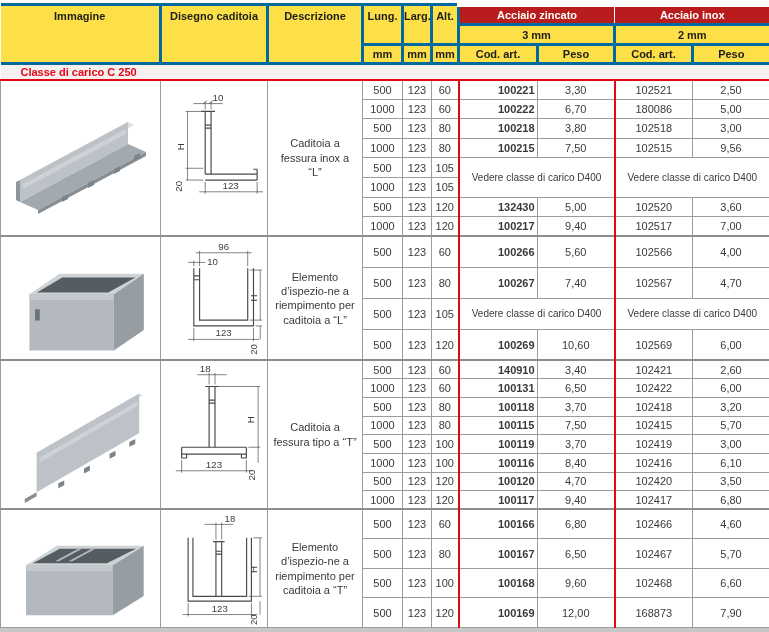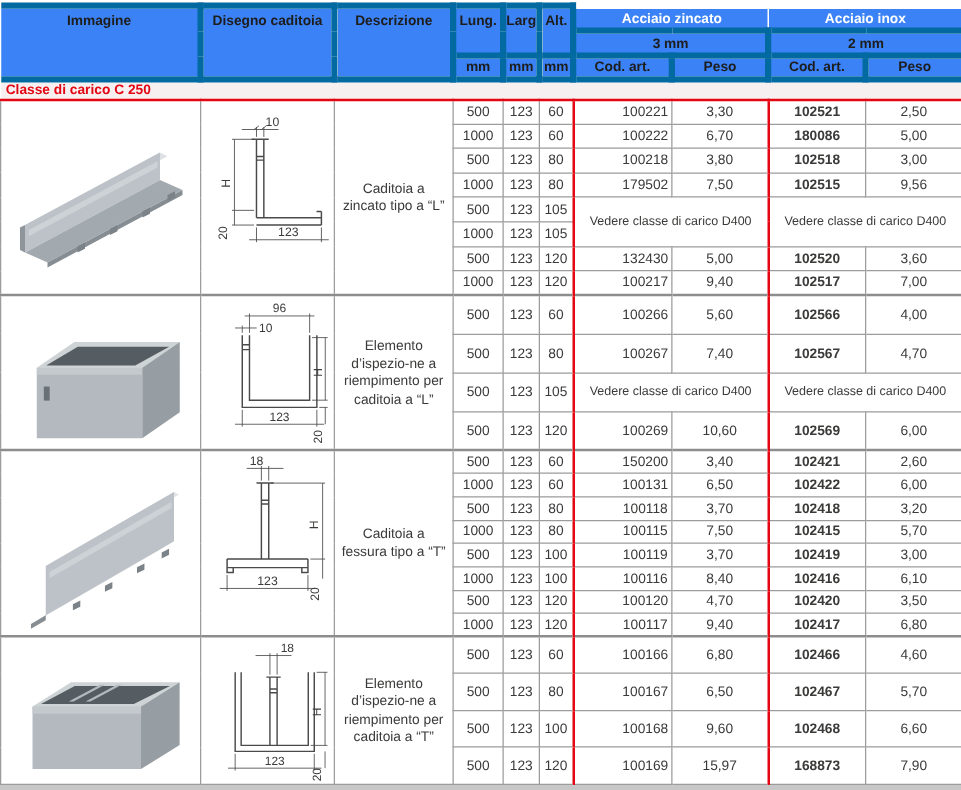--- a/index.html
+++ b/index.html
@@ -4,40 +4,40 @@
 <style>
   html,body { margin:0; padding:0; background:#fff; }
   .page {
     width:769px; height:632px; overflow:hidden; position:relative;
     background:#fff; font-family:"Liberation Sans", sans-serif;
   }
   table { border-collapse:collapse; table-layout:fixed; width:769px; margin-top:2px; }
   th, td { padding:0; font-size:11px; color:#1d1d1b; overflow:hidden; }
 
   
-  thead th { background:#3b82f6; border:5px solid #0369a1; font-weight:bold; text-align:center; }
+  thead th { background:#fde047; border:3px solid #0369a1; font-weight:bold; text-align:center; }
   thead th.top-col { vertical-align:top; padding-top:4px; }
   thead th.no-left { border-left:0; }
-  th.red-head { background:#3b82f6; color:#fff; border:0; border-top:5px solid #fff; border-left:1px solid #fff; font-size:11px; }
+  th.red-head { background:#b91c1c; color:#fff; border:0; border-top:5px solid #fff; border-left:1px solid #fff; font-size:11px; }
   .red-left { border-left:2px solid #e30613 !important;margin-left:36px; }
   .red-right { border-right:2px solid #e30613 !important;text-align:center; }
   tr.hr1 { height:20px; } tr.hr2 { height:20px; } tr.hr3 { height:19px; }
 
   
   tr.banner-row { height:16px; }
   tr.banner-row td {
     background:#f7f0f0; color:#e30613; font-weight:bold; text-align:left;
-    padding-left:4px; border-top:2px solid #e30613; border-bottom:2px solid #e30613;
+    padding-left:20px; border-top:2px solid #e30613; border-bottom:2px solid #e30613;
     font-size:11px;
   }
 
   
   tbody.data td { border:1px solid #9c9c9c; text-align:center; background:#fff; color:#3a3a39; }
-  td.codz { background:#cacaca; font-weight:normal; color:#1d1d1b; border-left:2px solid #e30613 !important;padding-left:36px; }
-  td.codi { background:#e4e4e4; font-weight:bold; color:#1d1d1b; border-left:2px solid #e30613 !important; }
+  td.codz { background:#cacaca; font-weight:bold; color:#1d1d1b; border-left:2px solid #e30613 !important;padding-left:36px; }
+  td.codi { background:#e4e4e4; font-weight:normal; color:#1d1d1b; border-left:2px solid #e30613 !important; }
   td.note-cell { font-size:10px; border-left:2px solid #e30613 !important; }
   td.image-cell { border-left:0; vertical-align:middle; text-align:center; }
   td.drawing-cell { vertical-align:middle; text-align:center; }
   td.desc-cell { text-align:left; padding:0 5px; line-height:1.3; color:#3a3a39; }
   tr.group-start td { border-top:2px solid #8d8d8d; }
   tr.rg0 { height:19.6px; } tr.rg1 { height:31px; } tr.rg2 { height:18.6px; } tr.rg3 { height:29.5px; }
 
   .bottom-strip { height:5px; background:#c7c7c7; }
 
   
@@ -119,21 +119,21 @@
     <path class="dim" d="M42,20 L46,17 M48,20 L52,17"></path>
     <text x="57" y="17" text-anchor="middle">10</text>
     <path class="dim" d="M42,28 L24,28 M42,86 L24,86 M26,28 L26,86"></path>
     <text transform="translate(22,64) rotate(-90)" text-anchor="middle">H</text>
     <path class="dim" d="M42,98 L24,98 M26,86 L26,98"></path>
     <text transform="translate(20,110) rotate(-90)">20</text>
     <path class="dim" d="M44,100 L44,112 M97,100 L97,112 M38,110 L103,110"></path>
     <text x="70" y="107" text-anchor="middle">123</text>
   </svg>
 </td>
-          <td class="desc-cell" rowspan="8">Caditoia a zincato tipo a “L”</td>
+          <td class="desc-cell" rowspan="8">Caditoia a fessura inox a “L”</td>
           <td class="dim">500</td>
           <td class="dim">123</td>
           <td class="dim">60</td>
           <td class="codz">100221</td>
           <td class="peso">3,30</td>
           <td class="codi">102521</td>
           <td class="peso">2,50</td>
         </tr>
         <tr class="rg0">
           <td class="dim">1000</td>
@@ -150,21 +150,21 @@
           <td class="dim">80</td>
           <td class="codz">100218</td>
           <td class="peso">3,80</td>
           <td class="codi">102518</td>
           <td class="peso">3,00</td>
         </tr>
         <tr class="rg0">
           <td class="dim">1000</td>
           <td class="dim">123</td>
           <td class="dim">80</td>
-          <td class="codz">179502</td>
+          <td class="codz">100215</td>
           <td class="peso">7,50</td>
           <td class="codi">102515</td>
           <td class="peso">9,56</td>
         </tr>
         <tr class="rg0">
           <td class="dim">500</td>
           <td class="dim">123</td>
           <td class="dim">105</td>
           <td class="note-cell" colspan="2" rowspan="2">Vedere classe di carico D400</td>
           <td class="note-cell" colspan="2" rowspan="2">Vedere classe di carico D400</td>
@@ -279,21 +279,21 @@
     <path class="dim" d="M20,101 L20,114 M86,101 L86,114 M14,112 L92,112"></path>
     <text x="53" y="109" text-anchor="middle">123</text>
     <path class="dim" d="M98,88 L98,104"></path>
     <text transform="translate(95,122) rotate(-90)">20</text>
   </svg>
 </td>
           <td class="desc-cell" rowspan="8">Caditoia a fessura tipo a “T”</td>
           <td class="dim">500</td>
           <td class="dim">123</td>
           <td class="dim">60</td>
-          <td class="codz">150200</td>
+          <td class="codz">140910</td>
           <td class="peso">3,40</td>
           <td class="codi">102421</td>
           <td class="peso">2,60</td>
         </tr>
         <tr class="rg2">
           <td class="dim">1000</td>
           <td class="dim">123</td>
           <td class="dim">60</td>
           <td class="codz">100131</td>
           <td class="peso">6,50</td>
@@ -406,20 +406,20 @@
           <td class="codz">100168</td>
           <td class="peso">9,60</td>
           <td class="codi">102468</td>
           <td class="peso">6,60</td>
         </tr>
         <tr class="rg3">
           <td class="dim">500</td>
           <td class="dim">123</td>
           <td class="dim">120</td>
           <td class="codz">100169</td>
-          <td class="peso">15,97</td>
+          <td class="peso">12,00</td>
           <td class="codi">168873</td>
           <td class="peso">7,90</td>
         </tr>
       </tbody>
   </table>
   <div class="bottom-strip"></div>
 </div>
 
 </body></html>

